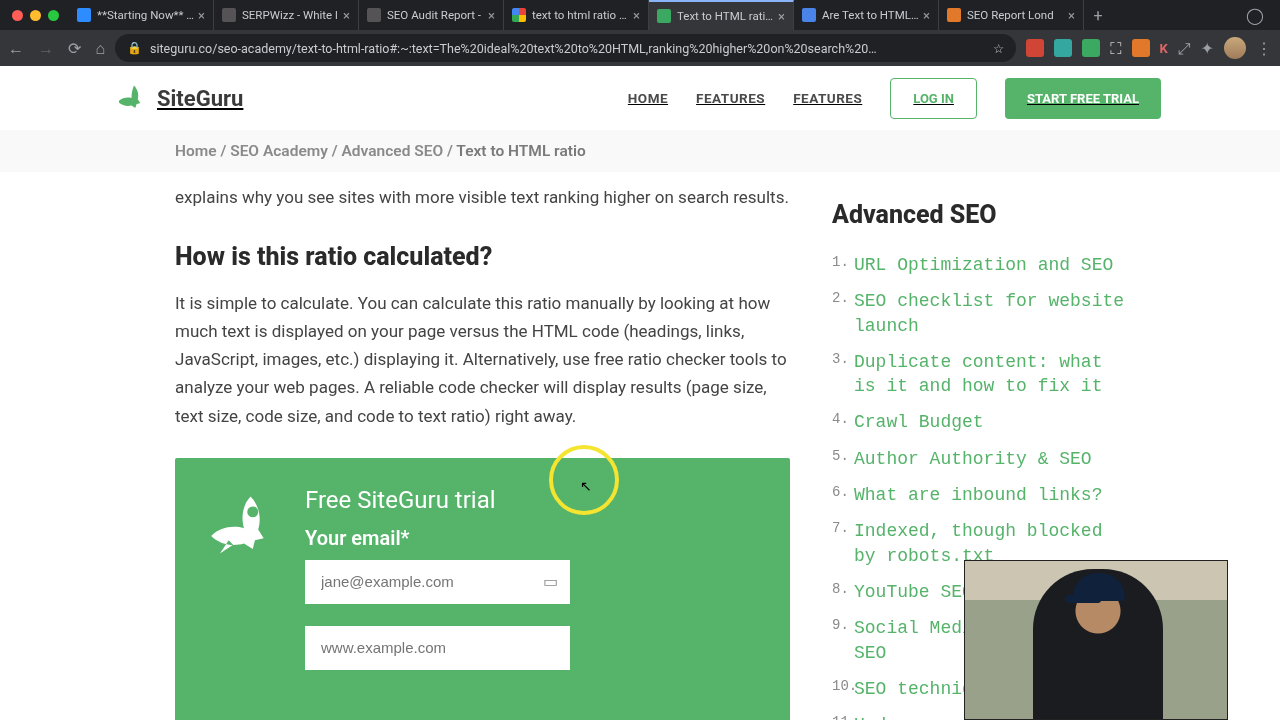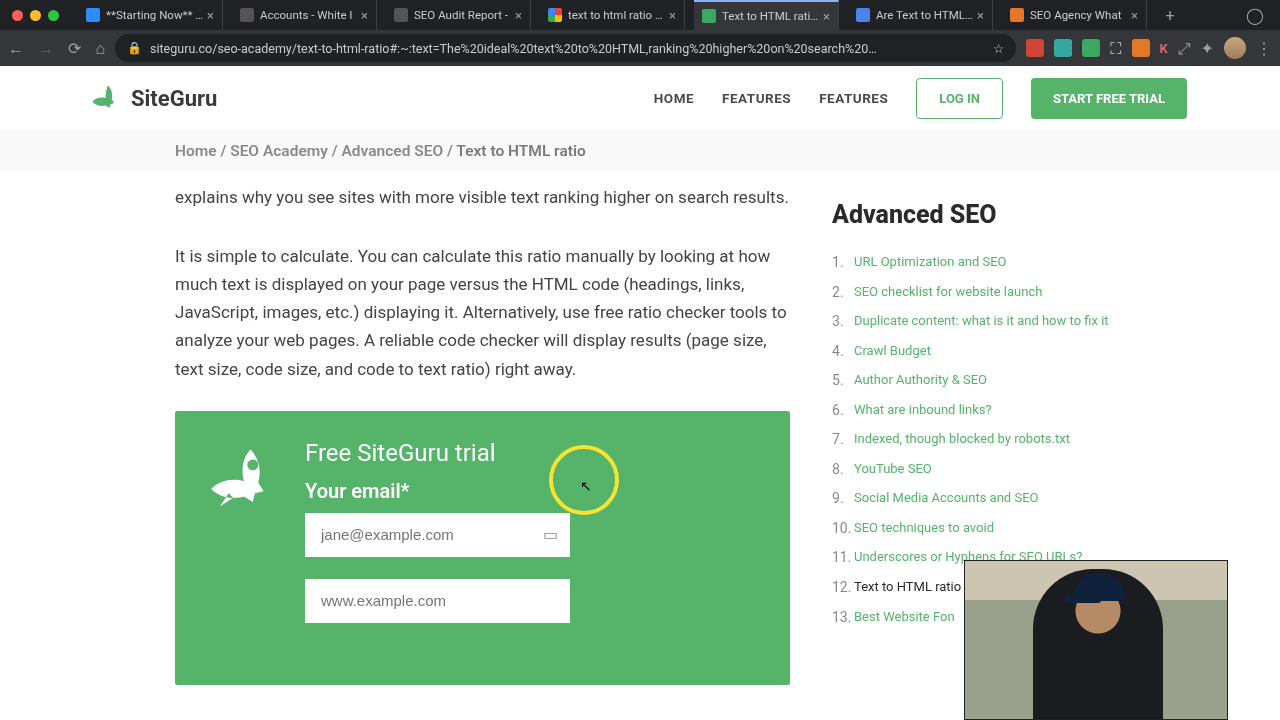--- a/index.html
+++ b/index.html
@@ -1,20 +1,20 @@
 <!DOCTYPE html>
 <html><head>
 <meta charset="utf-8">
 <style>
 * { margin: 0; padding: 0; box-sizing: border-box; }
 body { font-family: -apple-system, BlinkMacSystemFont, "Segoe UI", Roboto, sans-serif; background: #fff; width: 1280px; height: 720px; overflow: hidden; }
 
 
 .browser-chrome { background: #202124; color: #9aa0a6; }
-.tab-bar { display: flex; align-items: center; height: 30px; padding: 0 6px; gap: 9px; }
+.tab-bar { display: flex; align-items: center; height: 30px; padding: 0 6px; gap: 0; }
 .traffic { display: flex; gap: 7px; margin: 0 10px 0 6px; }
 .traffic span { width: 11px; height: 11px; border-radius: 50%; display: inline-block; }
 .tl-red { background: #ff5f57; }
 .tl-yellow { background: #febc2e; }
 .tl-green { background: #28c840; }
 .tab { display: flex; align-items: center; height: 30px; padding: 0 8px; border-right: 1px solid #3c3f43; font-size: 11.5px; color: #c8ccd0; min-width: 0; flex: 0 0 145px; position: relative; }
 .tab.active { background: #35363a; border-top: 2px solid #8ab4f8; }
 .tab .favicon { width: 14px; height: 14px; margin-right: 6px; flex-shrink: 0; border-radius: 2px; }
 .tab .title { white-space: nowrap; overflow: hidden; text-overflow: ellipsis; flex: 1; }
 .tab .close { opacity: .7; margin-left: 4px; font-size: 13px; }
@@ -27,21 +27,21 @@
 .url-box { flex: 1; background: #202124; height: 28px; border-radius: 14px; display: flex; align-items: center; padding: 0 12px; font-size: 12.5px; color: #c8ccd0; overflow: hidden; }
 .url-box .lock { margin-right: 8px; font-size: 12px; }
 .url-box .url { white-space: nowrap; overflow: hidden; text-overflow: ellipsis; flex: 1; }
 .url-box .star { margin-left: 8px; }
 .ext-icons { display: flex; gap: 10px; align-items: center; }
 .ext { width: 18px; height: 18px; border-radius: 3px; display: inline-block; }
 .avatar { width: 22px; height: 22px; border-radius: 50%; background: linear-gradient(#c9a97a,#a07b5b); }
 
 
 .page { background: #fff; }
-.header { display: flex; align-items: center; padding: 0 93px; height: 64px; }
+.header { display: flex; align-items: center; padding: 0 119px; height: 64px; text-decoration: underline; }
 .logo { display: flex; align-items: center; gap: 8px; font-size: 22px; font-weight: 700; color: #3a3a3a; }
 .logo svg { width: 30px; height: 30px; }
 .nav { margin-left: auto; display: flex; align-items: center; gap: 28px; }
 .navlink { font-size: 13.5px; font-weight: 700; color: #4a4a4a; letter-spacing: .5px; }
 .btn-outline { border: 1.5px solid #55b36a; color: #55b36a; padding: 12px 22px; border-radius: 4px; font-size: 13px; font-weight: 700; }
 .btn-fill { background: #55b36a; color: #fff; padding: 13px 22px; border-radius: 4px; font-size: 13px; font-weight: 700; }
 
 .breadcrumb { background: #f9f9f9; padding: 12px 175px; font-size: 15.5px; color: #8a8a8a; font-weight: 600; }
 .breadcrumb span { color: #8a8a8a; }
 .breadcrumb .cur { color: #7a7a7a; }
@@ -58,21 +58,21 @@
 .cta h3 { font-size: 24px; font-weight: 400; margin-bottom: 12px; }
 .cta .sub { font-size: 16.5px; margin-bottom: 12px; }
 .cta label { font-size: 20px; font-weight: 600; display: block; margin-bottom: 10px; }
 .cta .field { position: relative; margin-bottom: 22px; max-width: 265px; }
 .cta input { width: 100%; height: 44px; border: none; padding: 0 40px 0 16px; font-size: 15px; color: #6d28d9; background: #fff; }
 .cta .inp-icon { position: absolute; right: 12px; top: 12px; color: #888; }
 
 .sidebar { margin-left: 42px; padding-top: 28px; width: 300px; }
 .sidebar h3 { font-size: 25px; font-weight: 800; color: #2a2a2a; margin-bottom: 18px; }
 .sidebar ol { list-style: none; counter-reset: li; }
-.sidebar li { counter-increment: li; font-size: 13px; line-height: 1.35; padding: 6px 0 6px 22px; position: relative; }
+.sidebar li { counter-increment: li; font-size: 18px; line-height: 1.35; padding: 6px 0 6px 22px; position: relative; font-family: Liberation Mono, monospace; }
 .sidebar li::before { content: counter(li) "."; position: absolute; left: 0; color: #8a8a8a; font-size: 14px; }
 .sidebar li a { color: #55b36a; text-decoration: none; }
 .sidebar li.current a { color: #2a2a2a; font-weight: 400; }
 
 
 .highlight { position: absolute; width: 70px; height: 70px; border: 4px solid #f5e531; border-radius: 50%; left: 549px; top: 445px; pointer-events: none; }
 .cursor { position: absolute; left: 580px; top: 478px; font-size: 14px; color: #000; pointer-events: none; }
 
 
 .webcam { position: absolute; right: 52px; bottom: 0; width: 264px; height: 160px; background: #4a5a55; border: 1px solid #222; }
@@ -101,21 +101,21 @@
       <span class="tl-yellow"></span>
       <span class="tl-green"></span>
     </div>
     <div class="tab">
         <span class="favicon zoomb"></span>
         <span class="title">**Starting Now** H</span>
         <span class="close">×</span>
       </div>
     <div class="tab">
         <span class="favicon grey"></span>
-        <span class="title">Accounts - White l</span>
+        <span class="title">SERPWizz - White l</span>
         <span class="close">×</span>
       </div>
     <div class="tab">
         <span class="favicon grey"></span>
         <span class="title">SEO Audit Report -</span>
         <span class="close">×</span>
       </div>
     <div class="tab">
         <span class="favicon googleg"></span>
         <span class="title">text to html ratio se</span>
@@ -126,21 +126,21 @@
         <span class="title">Text to HTML ratio:</span>
         <span class="close">×</span>
       </div>
     <div class="tab">
         <span class="favicon blue"></span>
         <span class="title">Are Text to HTML R</span>
         <span class="close">×</span>
       </div>
     <div class="tab">
         <span class="favicon orange"></span>
-        <span class="title">SEO Agency What</span>
+        <span class="title">SEO Report Lond</span>
         <span class="close">×</span>
       </div>
     <div class="newtab">+</div>
     <div class="chrome-right">◯</div>
   </div>
   <div class="addr-bar">
     <div class="nav-icons">
       <span>←</span>
       <span style="opacity:.4">→</span>
       <span>⟳</span>
@@ -186,20 +186,21 @@
   <div class="breadcrumb">
     <span>Home</span> /
     <span>SEO Academy</span> /
     <span>Advanced SEO</span> /
     <span class="cur">Text to HTML ratio</span>
   </div>
 
   <div class="content">
     <div class="main">
       <p class="lead">explains why you see sites with more visible text ranking higher on search results.</p>
+      <h2>How is this ratio calculated?</h2>
       <p class="body">It is simple to calculate. You can calculate this ratio manually by looking at how much text is displayed on your page versus the HTML code (headings, links, JavaScript, images, etc.) displaying it. Alternatively, use free ratio checker tools to analyze your web pages. A reliable code checker will display results (page size, text size, code size, and code to text ratio) right away.</p>
 
       <div class="cta">
         <div class="rocket">
           <svg viewBox="0 0 64 64">
               <path fill="#fff" d="M38 6c8 8 10 20 7 30l5 8-8 2-2 8-8-5c-10 3-22 1-30-7 8-8 20-10 30-7-3-10-1-22 6-29zM18 46l-8 12 12-8z"></path>
               <circle cx="40" cy="20" r="5" fill="#55b36a"></circle>
             </svg>
         </div>
         <div class="cta-body">

